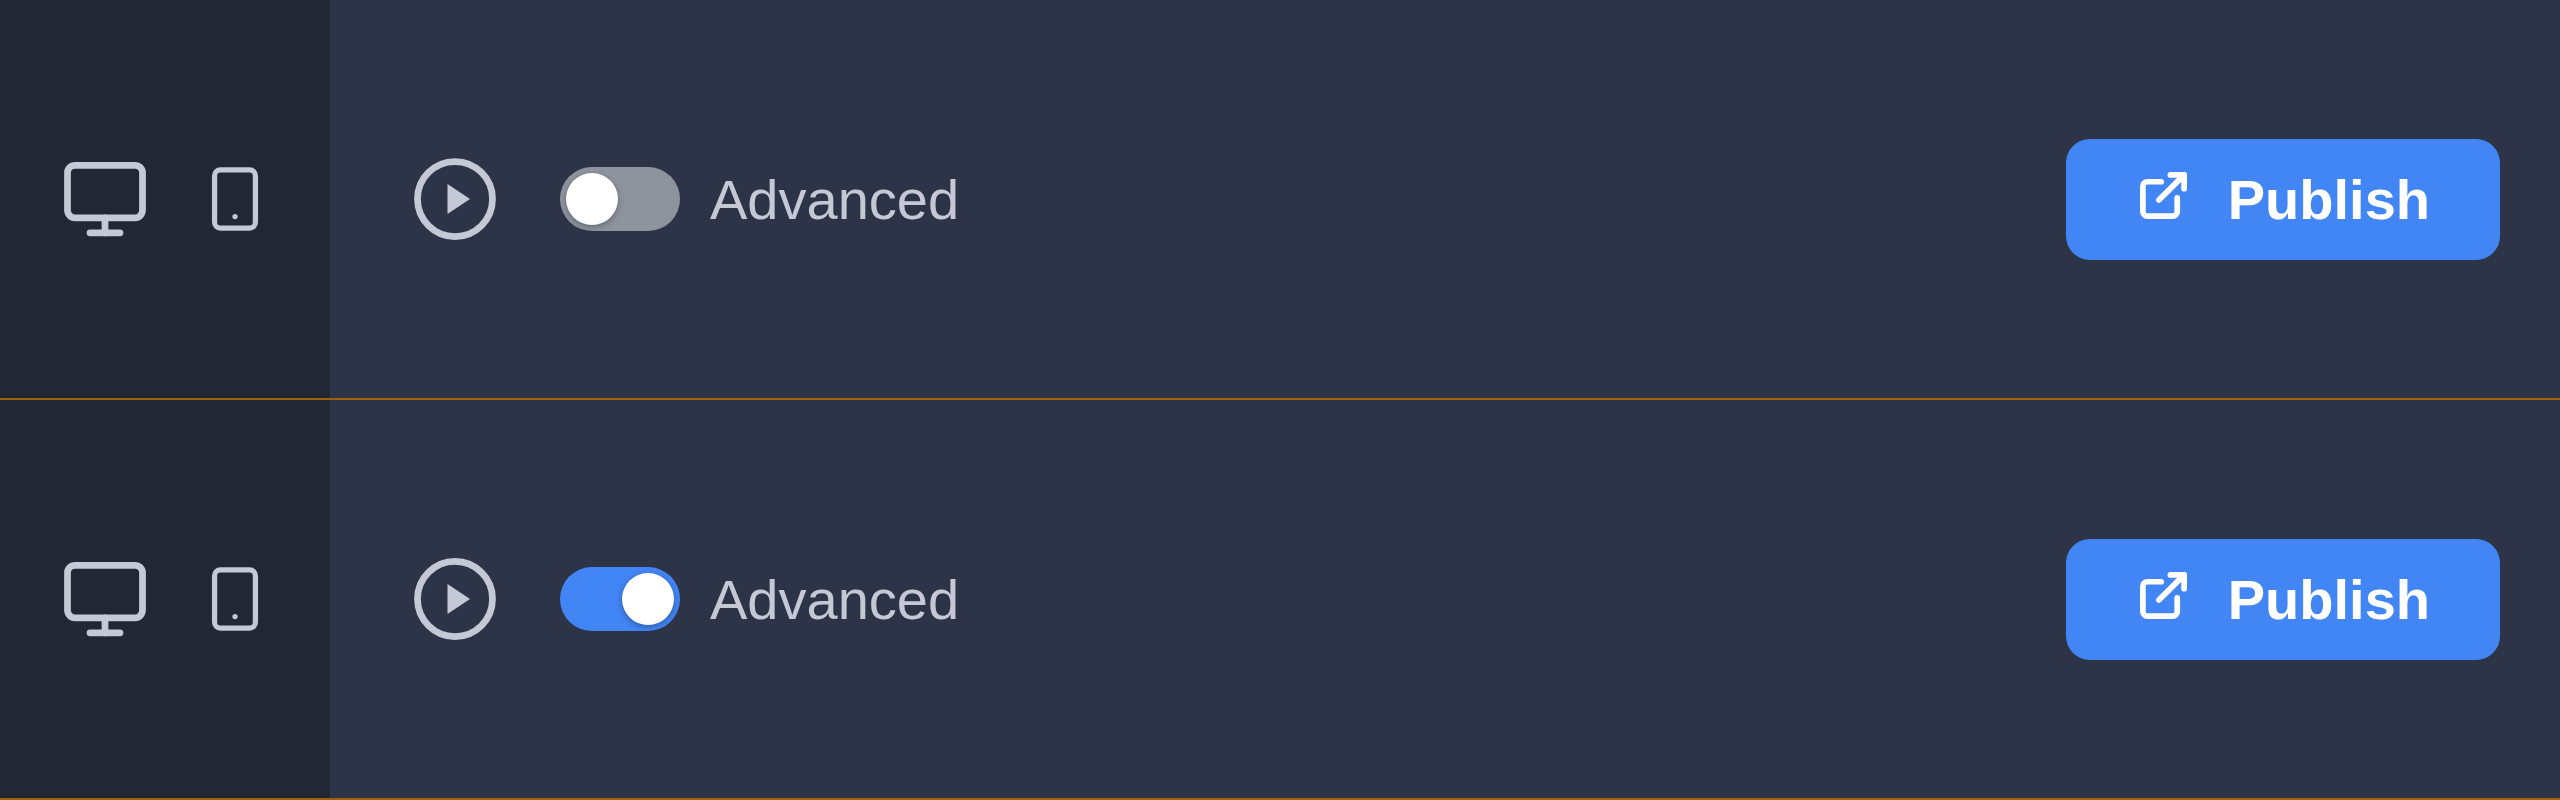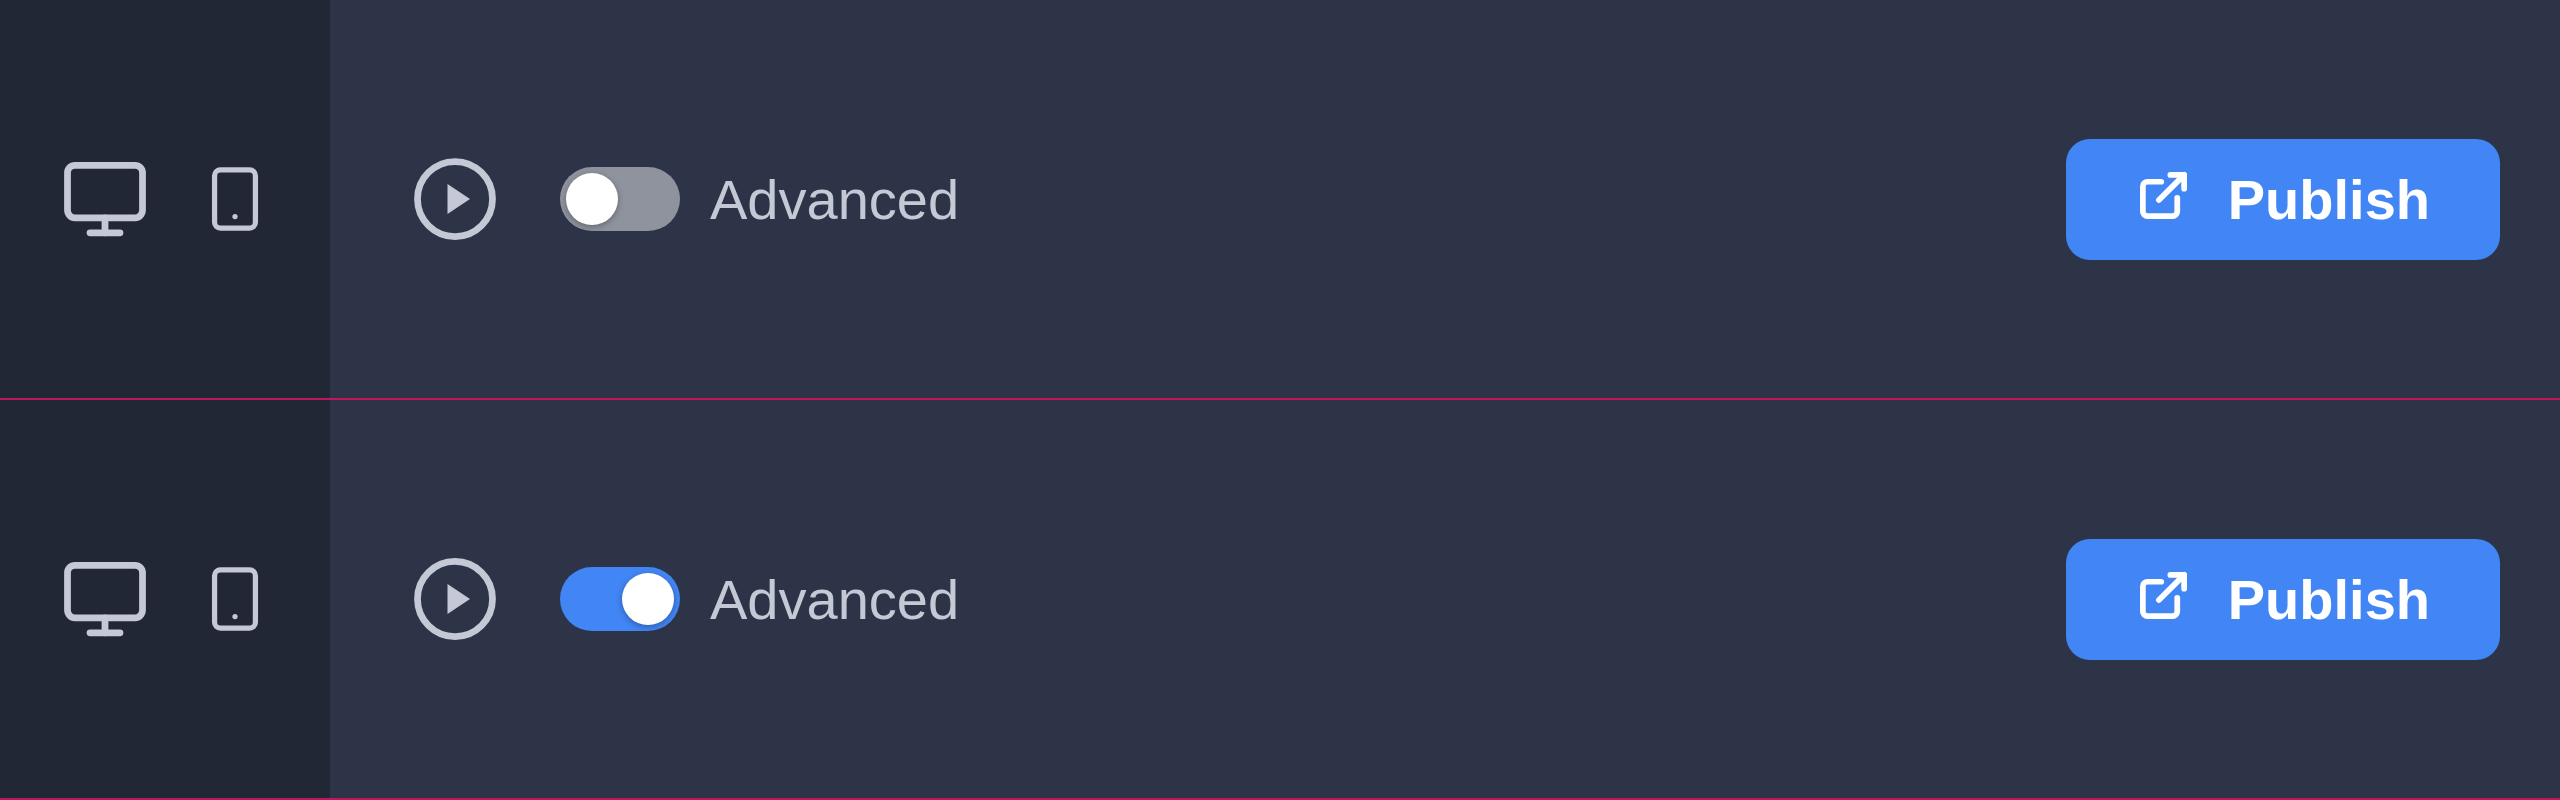--- a/index.html
+++ b/index.html
@@ -15,21 +15,21 @@
       display: flex;
       flex-direction: column;
       font-family: -apple-system, BlinkMacSystemFont, 'Segoe UI', sans-serif;
     }
 
     .toolbar-row {
       display: flex;
       align-items: center;
       height: 400px;
       background: #2e3447;
-      border-bottom: 2px solid #be185d;
+      border-bottom: 2px solid #a16207;
       padding: 0 0 0 0;
     }
 
     .device-icon-group {
       display: flex;
       align-items: center;
       background: #222736;
       height: 100%;
       padding: 0 60px;
       gap: 50px;

